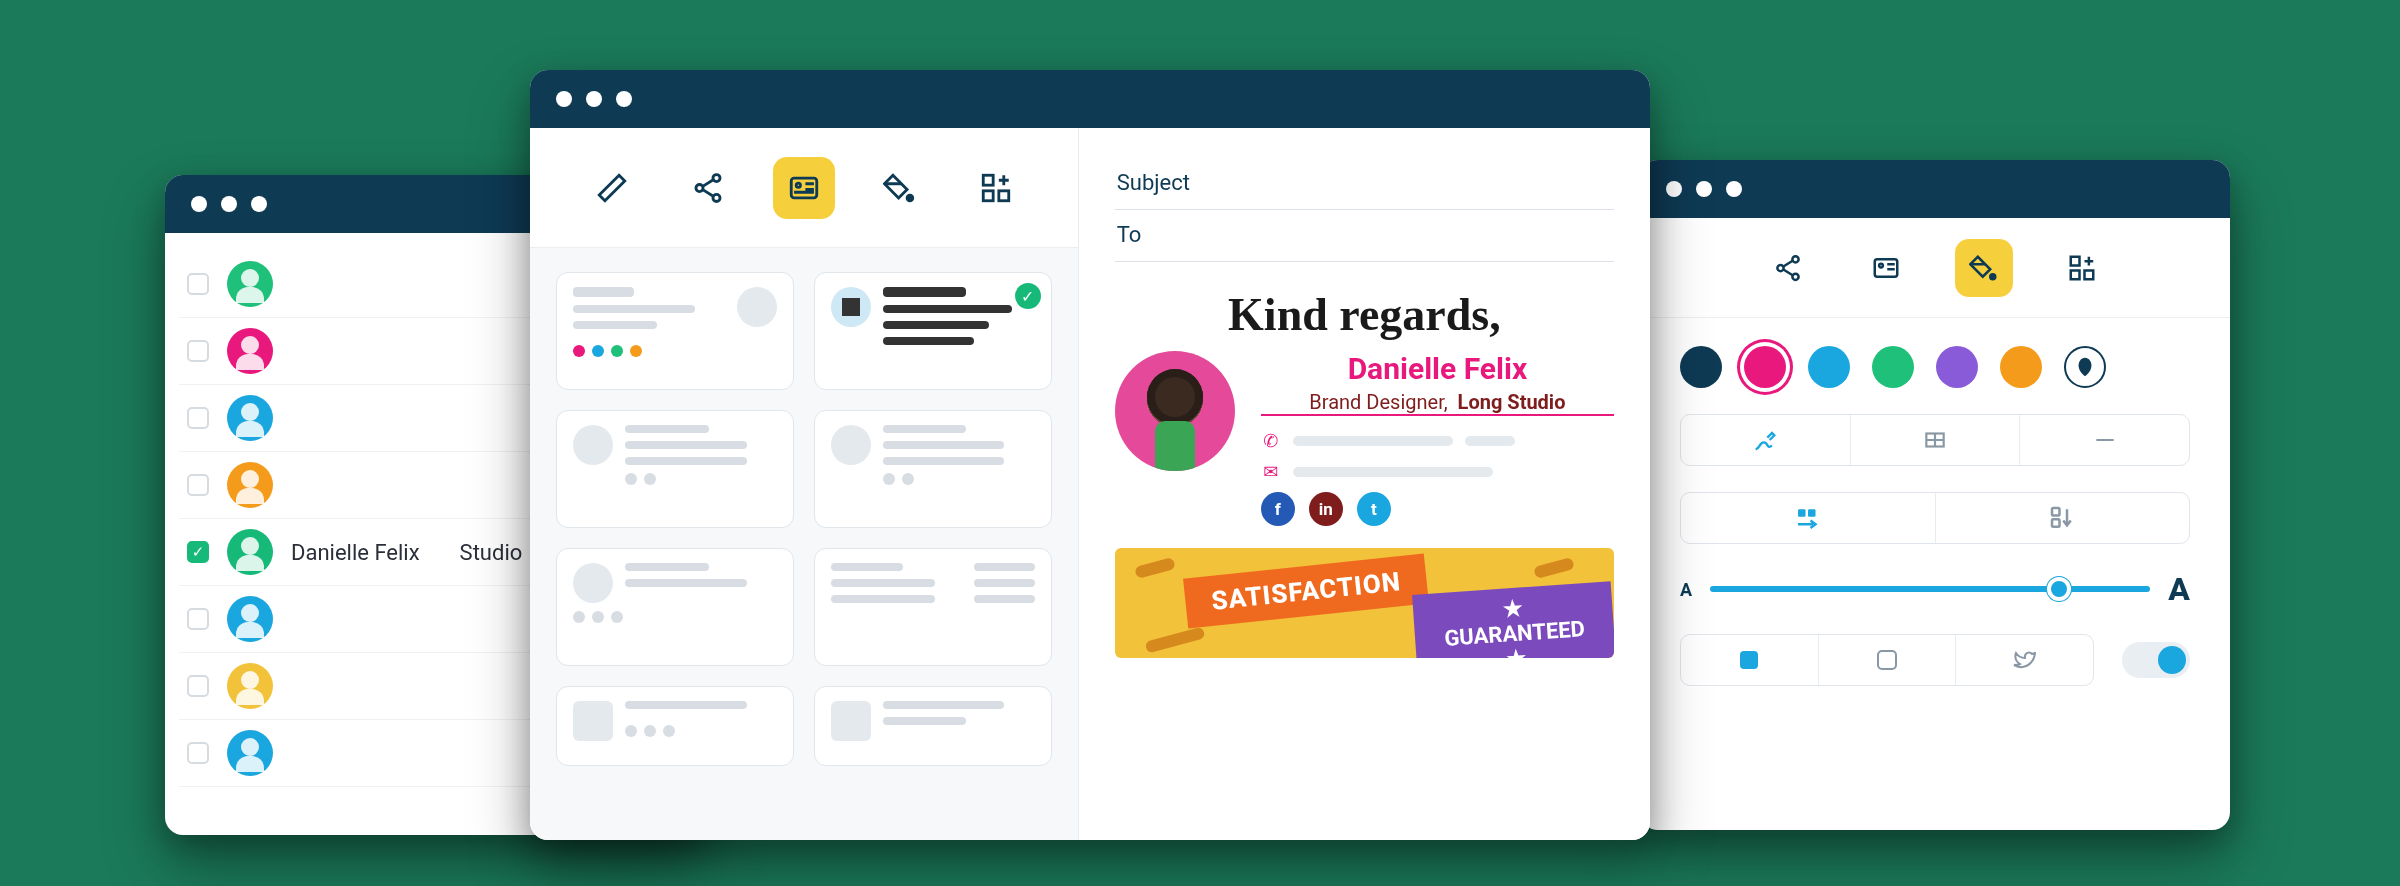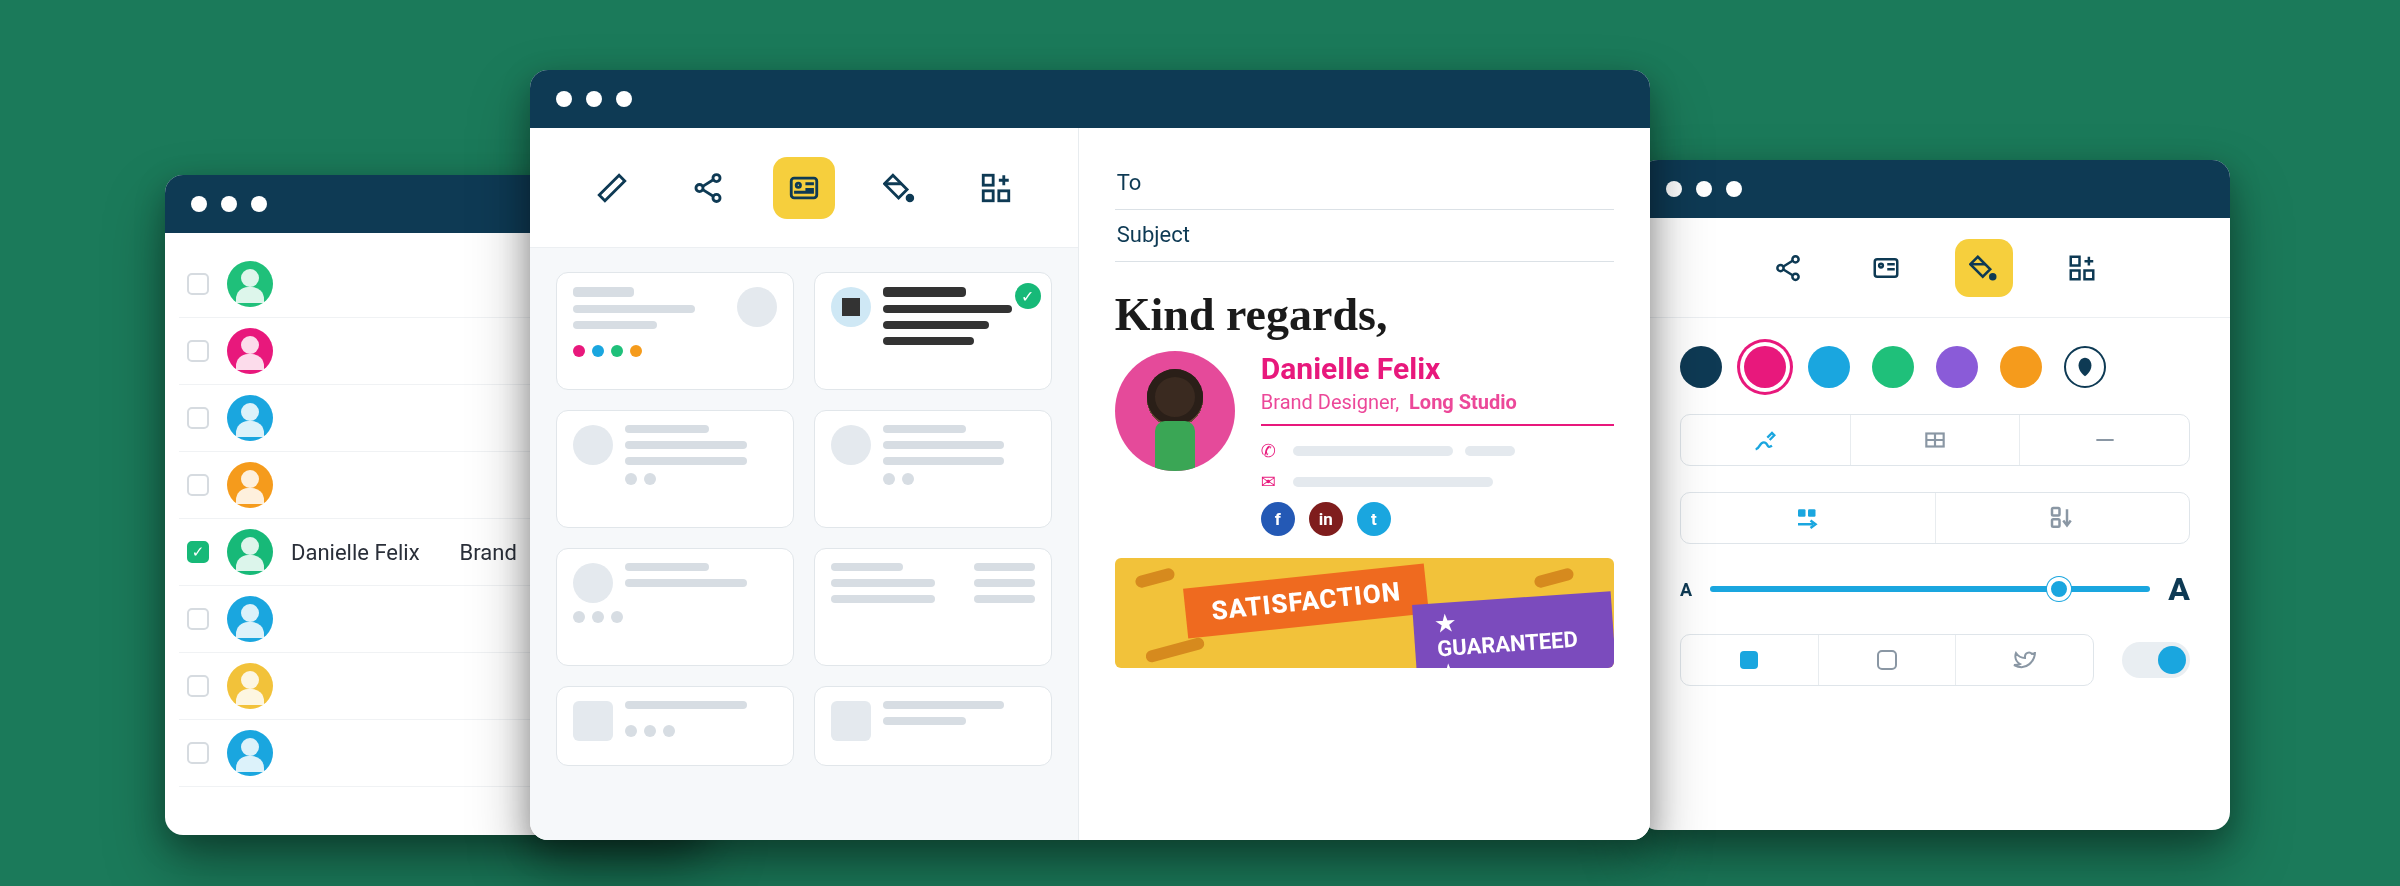--- a/index.html
+++ b/index.html
@@ -59,29 +59,29 @@
   .tpl-card .ph-line { height:8px; background:#d7dde3; border-radius:4px; }
   .tpl-card .ph-line.short { width:55%; } .tpl-card .ph-line.med { width:80%; }
   .tpl-card .stack { display:flex; flex-direction:column; gap:8px; }
   .tpl-card .row { display:flex; gap:12px; align-items:flex-start; }
   .tpl-card .dots-row { display:flex; gap:7px; margin-top:8px; }
   .tpl-card .d { width:12px;height:12px;border-radius:50%; }
   .tpl-check { position:absolute; top:10px; right:10px; width:26px;height:26px;border-radius:50%; background:#17b978; color:#fff; display:flex;align-items:center;justify-content:center; font-size:16px; }
 
   .right-pane { flex:1; padding: 30px 36px; background:#fff; }
   .compose-field { border-bottom:1px solid #dbe1e6; padding:12px 2px 14px; color:#0e3a54; font-size:22px; }
-  .sig-area { margin-top:26px; }
+  .sig-area { margin-top:26px;text-align:center; }
   .regards { font-family: "Brush Script MT", cursive; font-size:46px; color:#1a1a1a; margin-bottom:10px; font-weight:600; }
   .sig-row { display:flex; gap:26px; align-items:flex-start; }
   .sig-avatar { width:120px;height:120px;border-radius:50%; background: radial-gradient(circle at 50% 40%, #6a4a38 0 30%, #e54a9a 30% 100%); position:relative; overflow:hidden; }
   .sig-avatar::before { content:""; position:absolute; left:32px; top:18px; width:56px;height:56px; border-radius:50%; background:#3a2a20; box-shadow: 0 0 0 8px #2a1f18 inset; }
   .sig-avatar::after { content:""; position:absolute; left:40px; top:70px; width:40px; height:50px; background:#3aa655; border-radius:10px 10px 0 0; }
   .sig-info { flex:1; }
   .sig-name { color:#e8187c; font-size:30px; font-weight:700; margin-bottom:4px; }
-  .sig-title { font-size:20px; color:#ec4899; border-bottom:2px solid #e8187c; padding-bottom:10px; margin-bottom:14px; }
+  .sig-title { font-size:20px; color:#7f1d1d; border-bottom:2px solid #e8187c; margin-bottom:14px; }
   .sig-title .company { font-weight:700; }
   .contact-line { display:flex; align-items:center; gap:12px; margin-bottom:10px; }
   .contact-line .ic { color:#e8187c; font-size:18px; width:20px; }
   .contact-line .bar { height:10px; background:#e4e9ee; border-radius:5px; flex:0 0 auto; }
   .social-row { display:flex; gap:14px; margin-top:6px; }
   .social { width:34px;height:34px;border-radius:50%; color:#fff; display:flex;align-items:center;justify-content:center; font-weight:700; font-size:17px; }
   .banner {
     margin-top:22px; height:110px; border-radius:6px; position:relative; overflow:hidden;
     background: #f2c23a;
   }
@@ -150,21 +150,21 @@
             <div class="face"></div>
           </div>
         </div>
         <div class="user-row">
           <div class="chk checked">✓</div>
           <div class="avatar" style="background: rgb(23, 185, 120);">
             <div class="face"></div>
           </div>
           <div class="row-text">
             <span>Danielle Felix</span>
-            <span>Brand</span>
+            <span>Studio</span>
           </div>
         </div>
         <div class="user-row">
           <div class="chk"></div>
           <div class="avatar" style="background: rgb(26, 166, 223);">
             <div class="face"></div>
           </div>
         </div>
         <div class="user-row">
           <div class="chk"></div>
@@ -338,22 +338,22 @@
                 <div class="stack" style="flex:1">
                   <div class="ph-line med"></div>
                   <div class="ph-line short"></div>
                 </div>
               </div>
           </div>
         </div>
       </div>
 
       <div class="right-pane">
+        <div class="compose-field">Subject</div>
         <div class="compose-field">To</div>
-        <div class="compose-field">Subject</div>
         <div class="sig-area">
           <div class="regards">Kind regards,</div>
           <div class="sig-row">
             <div class="sig-avatar"></div>
             <div class="sig-info">
               <div class="sig-name">Danielle Felix</div>
               <div class="sig-title">
                 <span>Brand Designer,</span>&nbsp;&nbsp;<span class="company">Long Studio</span>
               </div>
               <div class="contact-line">

